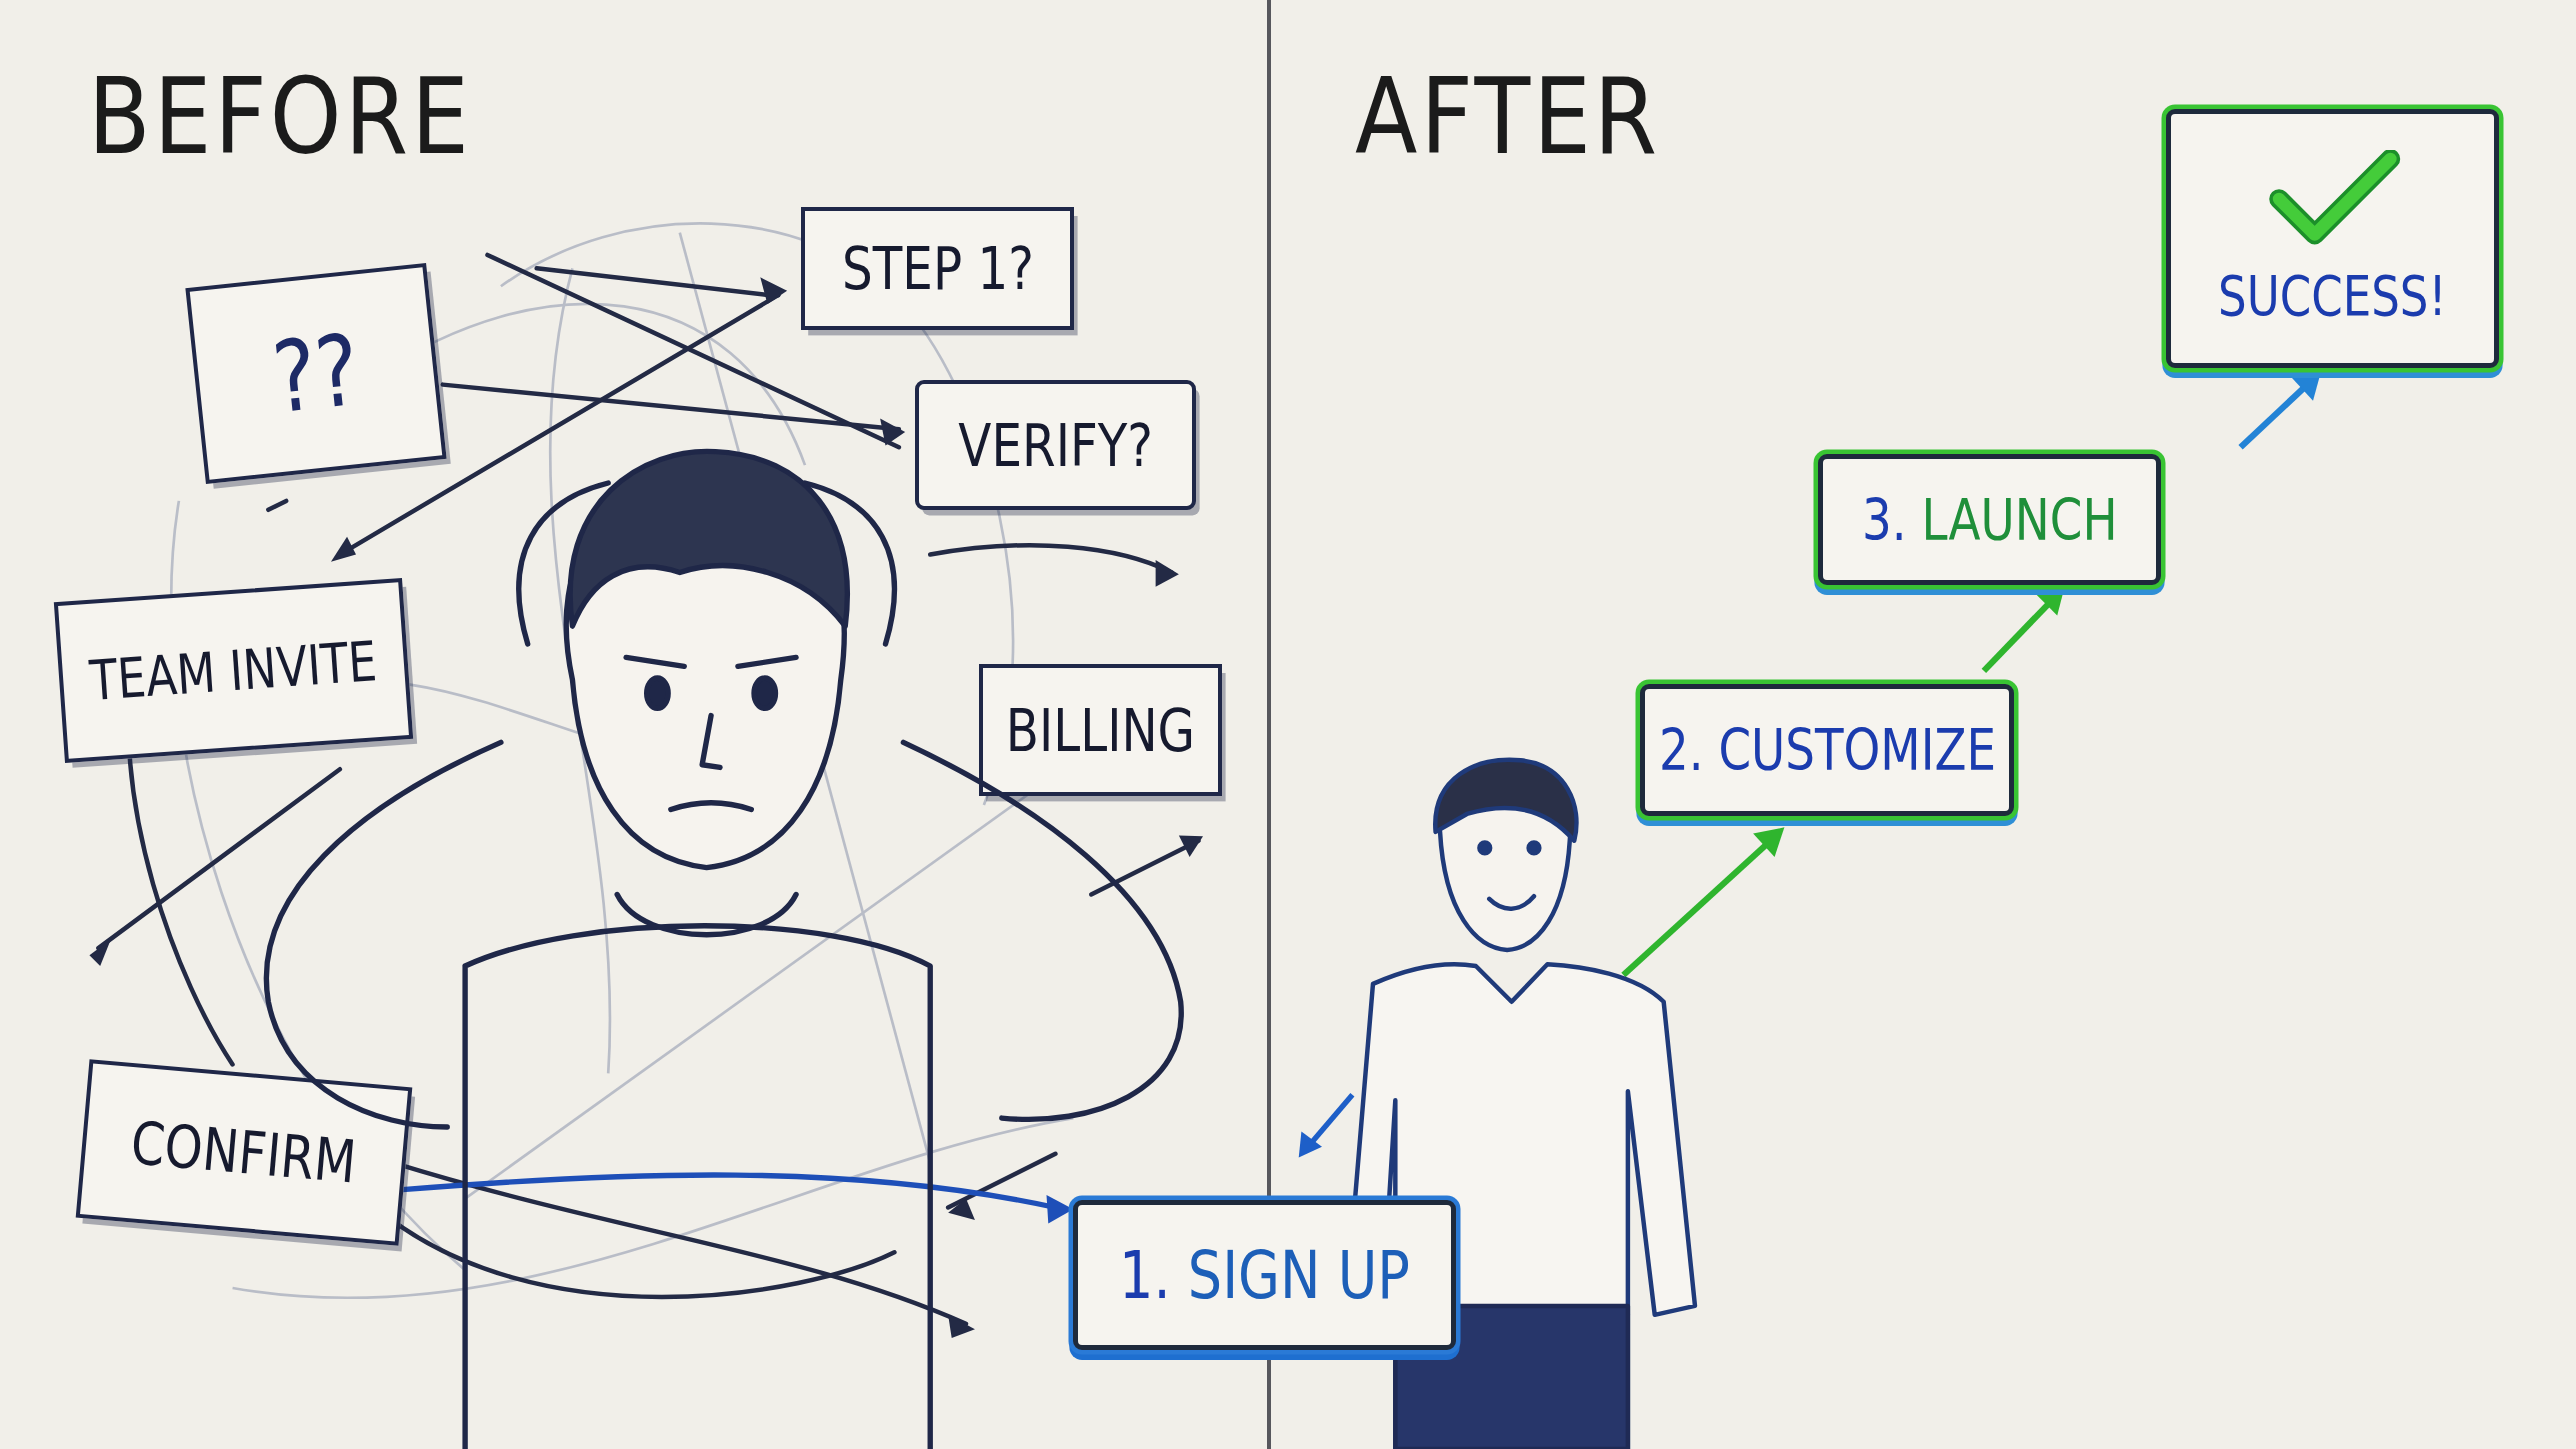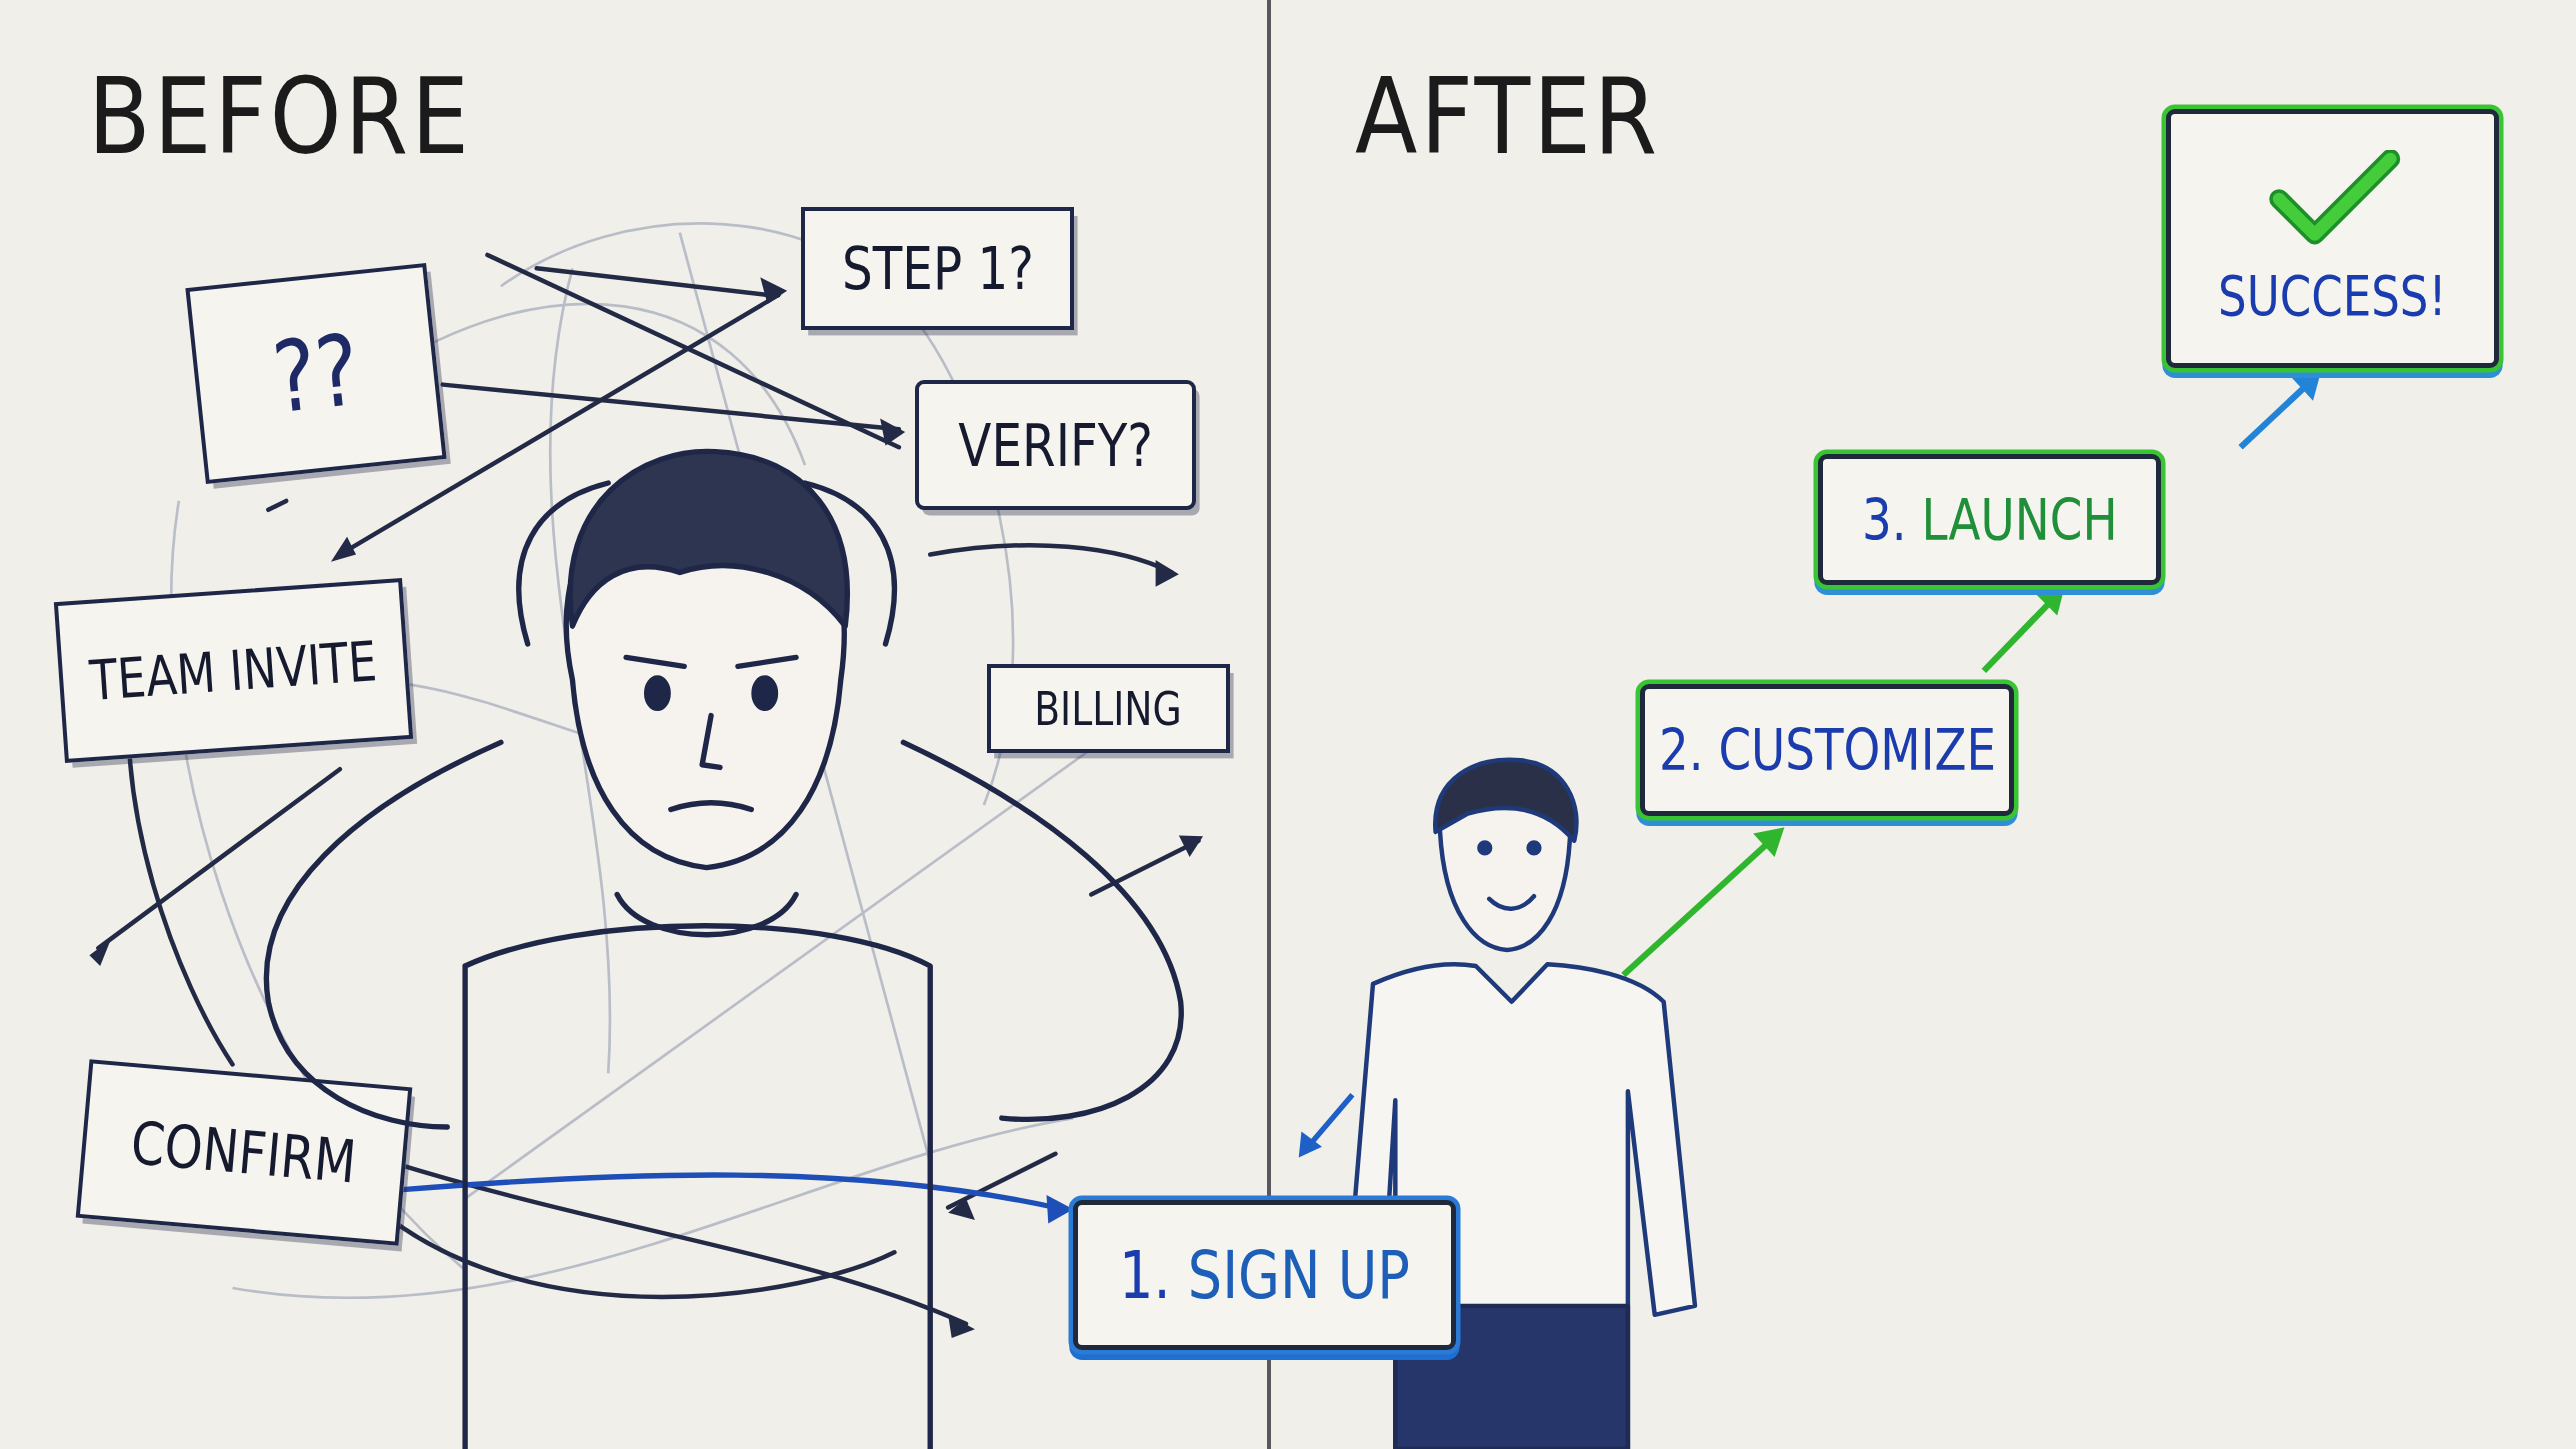--- a/index.html
+++ b/index.html
@@ -98,21 +98,21 @@
   </div>
   <div class="box sketch-box" style="left:801px; top:199px; width:273px; height:123px; font-size:59px;margin-top:8px;">
     <span class="lbl">STEP 1?</span>
   </div>
   <div class="box sketch-box" style="left:915px; top:380px; width:281px; height:130px; font-size:59px;border-radius:9px;">
     <span class="lbl">VERIFY?</span>
   </div>
   <div class="box sketch-box" style="left:59px; top:590px; width:349px; height:161px; transform:rotate(-4deg); font-size:55px;">
     <span class="lbl">TEAM INVITE</span>
   </div>
-  <div class="box sketch-box" style="left:979px; top:664px; width:243px; height:89px; font-size:46px;margin-left:8px;">
+  <div class="box sketch-box" style="left:979px; top:664px; width:243px; height:132px; font-size:59px;">
     <span class="lbl">BILLING</span>
   </div>
   <div class="box sketch-box" style="left:82px; top:1073px; width:324px; height:159px; transform:rotate(5deg); font-size:59px;">
     <span class="lbl">CONFIRM</span>
   </div>
 
   <svg class="layer" width="2576" height="1449" viewBox="0 0 2880 1620">
     <g fill="none" stroke="#1f2748" stroke-width="6" stroke-linecap="round" stroke-linejoin="round">
       <path d="M640 760 C 610 620, 680 540, 790 540 C 900 540, 960 620, 940 760 C 930 880, 880 960, 790 970 C 700 960, 650 880, 640 760 Z" fill="#f6f3ee"></path>
       <path d="M640 700 C 620 560, 720 500, 800 505 C 900 510, 960 580, 945 700 C 900 640, 820 620, 760 640 C 700 620, 660 650, 640 700 Z" fill="#2d3550"></path>

